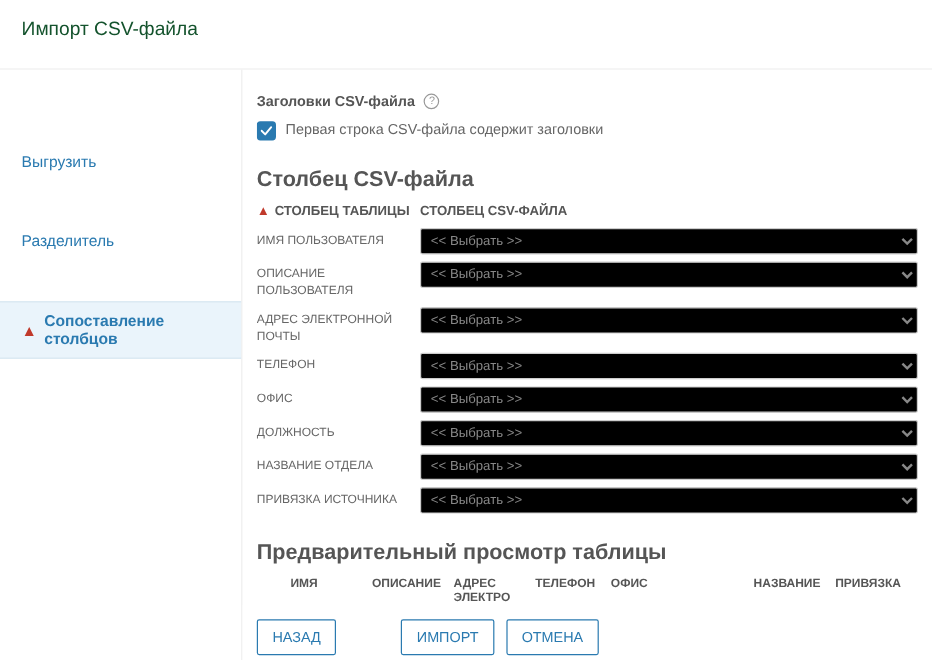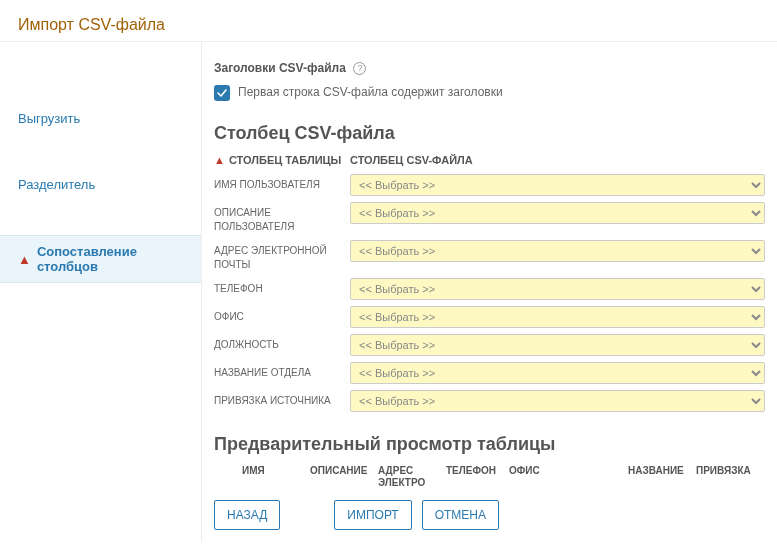--- a/index.html
+++ b/index.html
@@ -1,37 +1,37 @@
 <!DOCTYPE html>
 <html><head>
 <meta charset="utf-8">
 <style>
   * { box-sizing: border-box; margin: 0; padding: 0; }
   html, body { width: 777px; height: 550px; font-family: Arial, Helvetica, sans-serif; font-size: 13px; color: #333; background: #fff; overflow: hidden; }
-  .header { height: 42px; line-height: 50px; padding: 0 18px; border-bottom: 1px solid #eee; font-size: 16px; color: #a16207; }
+  .header { height: 58px; line-height: 50px; padding: 0 18px; border-bottom: 1px solid #eee; font-size: 16px; color: #14532d; }
   .body { display: flex; height: 500px; }
   .sidebar { width: 202px; border-right: 1px solid #eee; padding-top: 26px; }
   .side-item { padding: 8px 18px 8px 18px; font-size: 13px; color: #2a7ab0; cursor: pointer; display: flex; align-items: center; gap: 6px; margin-top: 35px; }
   .side-item.active { background: #eaf4fb; color: #2a7ab0; font-weight: bold; border-top: 1px solid #d8e6f0; border-bottom: 1px solid #d8e6f0; }
   .side-item .warn { color: #c0392b; font-size: 13px; }
   .content { flex: 1; position: relative; padding: 18px 12px 0 12px; overflow: hidden; }
   .scroll { position: absolute; left: 12px; right: 12px; top: 18px; bottom: 54px; overflow: hidden; }
   .sec-label { font-weight: bold; font-size: 12px; color: #555; margin-top: 32px; }
   .help { display: inline-block; width: 13px; height: 13px; border: 1px solid #999; border-radius: 50%; font-size: 9px; line-height: 11px; text-align: center; color: #999; margin-left: 4px; vertical-align: middle; }
   .check-row { margin-top: 10px; display: flex; align-items: flex-start; gap: 8px; }
   .checkbox { width: 16px; height: 16px; border-radius: 3px; background: #2a7ab0; display: flex; align-items: center; justify-content: center; }
   .checkbox svg { width: 10px; height: 10px; }
   .check-label { font-size: 12px; color: #666; }
   .h2 { font-size: 18px; font-weight: bold; color: #555; margin-top: 22px; margin-bottom: 10px; }
   .col-head { display: flex; align-items: flex-start; gap: 6px; font-size: 11px; font-weight: bold; color: #555; margin-bottom: 8px; }
   .col-head .left { width: 130px; display: flex; gap: 4px; }
   .rows .row { display: flex; align-items: flex-start; margin-bottom: 6px; }
   .row-label { width: 136px; font-size: 10px; color: #666; line-height: 14px; padding-top: 4px; }
   .row-select { flex: 1; }
-  select { width: 100%; height: 22px; font-size: 11px; color: #888; border: 1px solid #ccc; border-radius: 2px; background: #fef9c3; padding: 0 4px; }
+  select { width: 100%; height: 22px; font-size: 11px; color: #888; border: 1px solid #ccc; border-radius: 2px; background: #000000; padding: 0 4px; }
   .preview-head { display: flex; gap: 6px; margin-top: 8px; }
   .preview-head .ph { font-size: 10px; font-weight: bold; color: #555; line-height: 12px; }
   .footer { position: absolute; left: 0; right: 0; bottom: 0; height: 54px; display: flex; align-items: center; padding: 0 12px; gap: 10px; background: #fff; }
   .btn { height: 30px; padding: 0 12px; font-size: 12px; border: 1px solid #2a7ab0; color: #2a7ab0; background: #fff; border-radius: 2px; cursor: pointer; }
   .btn.disabled { border-color: #ccc; color: #aaa; background: #f4f4f4; cursor: default; }
   .gap { width: 34px; }
 </style>
 </head>
 <body>
 

